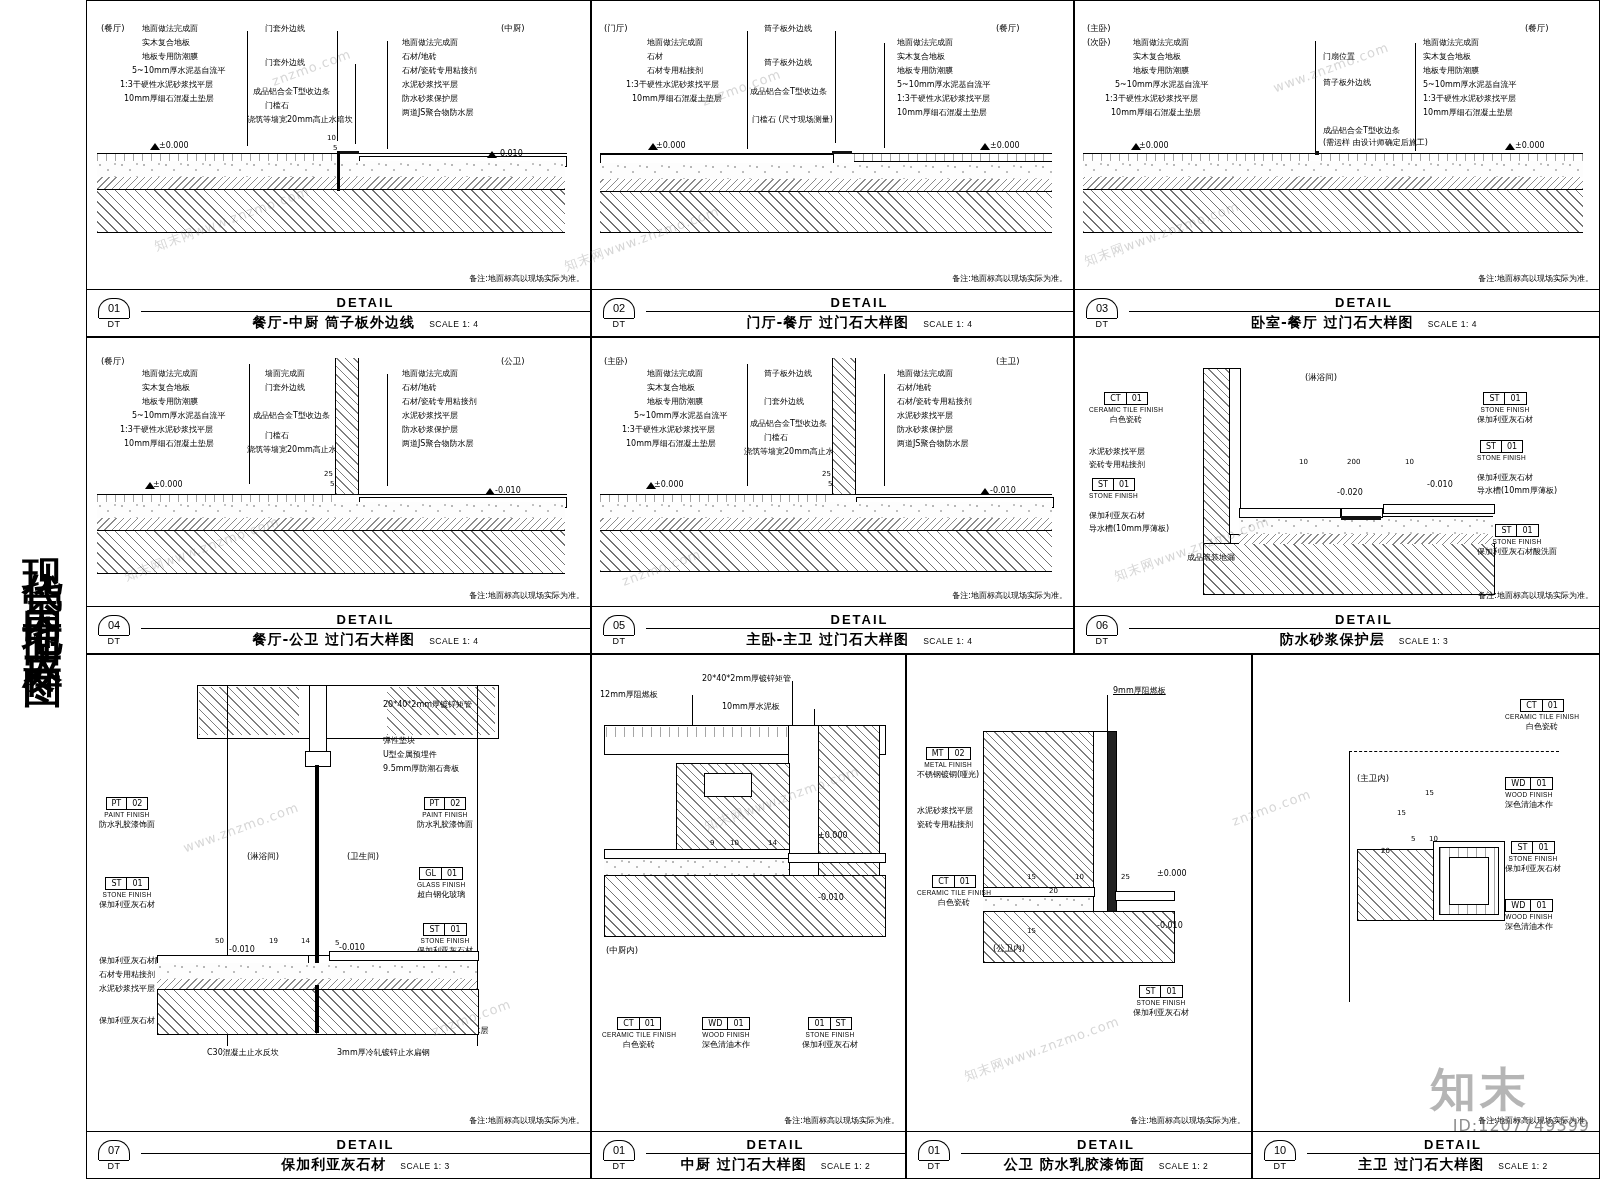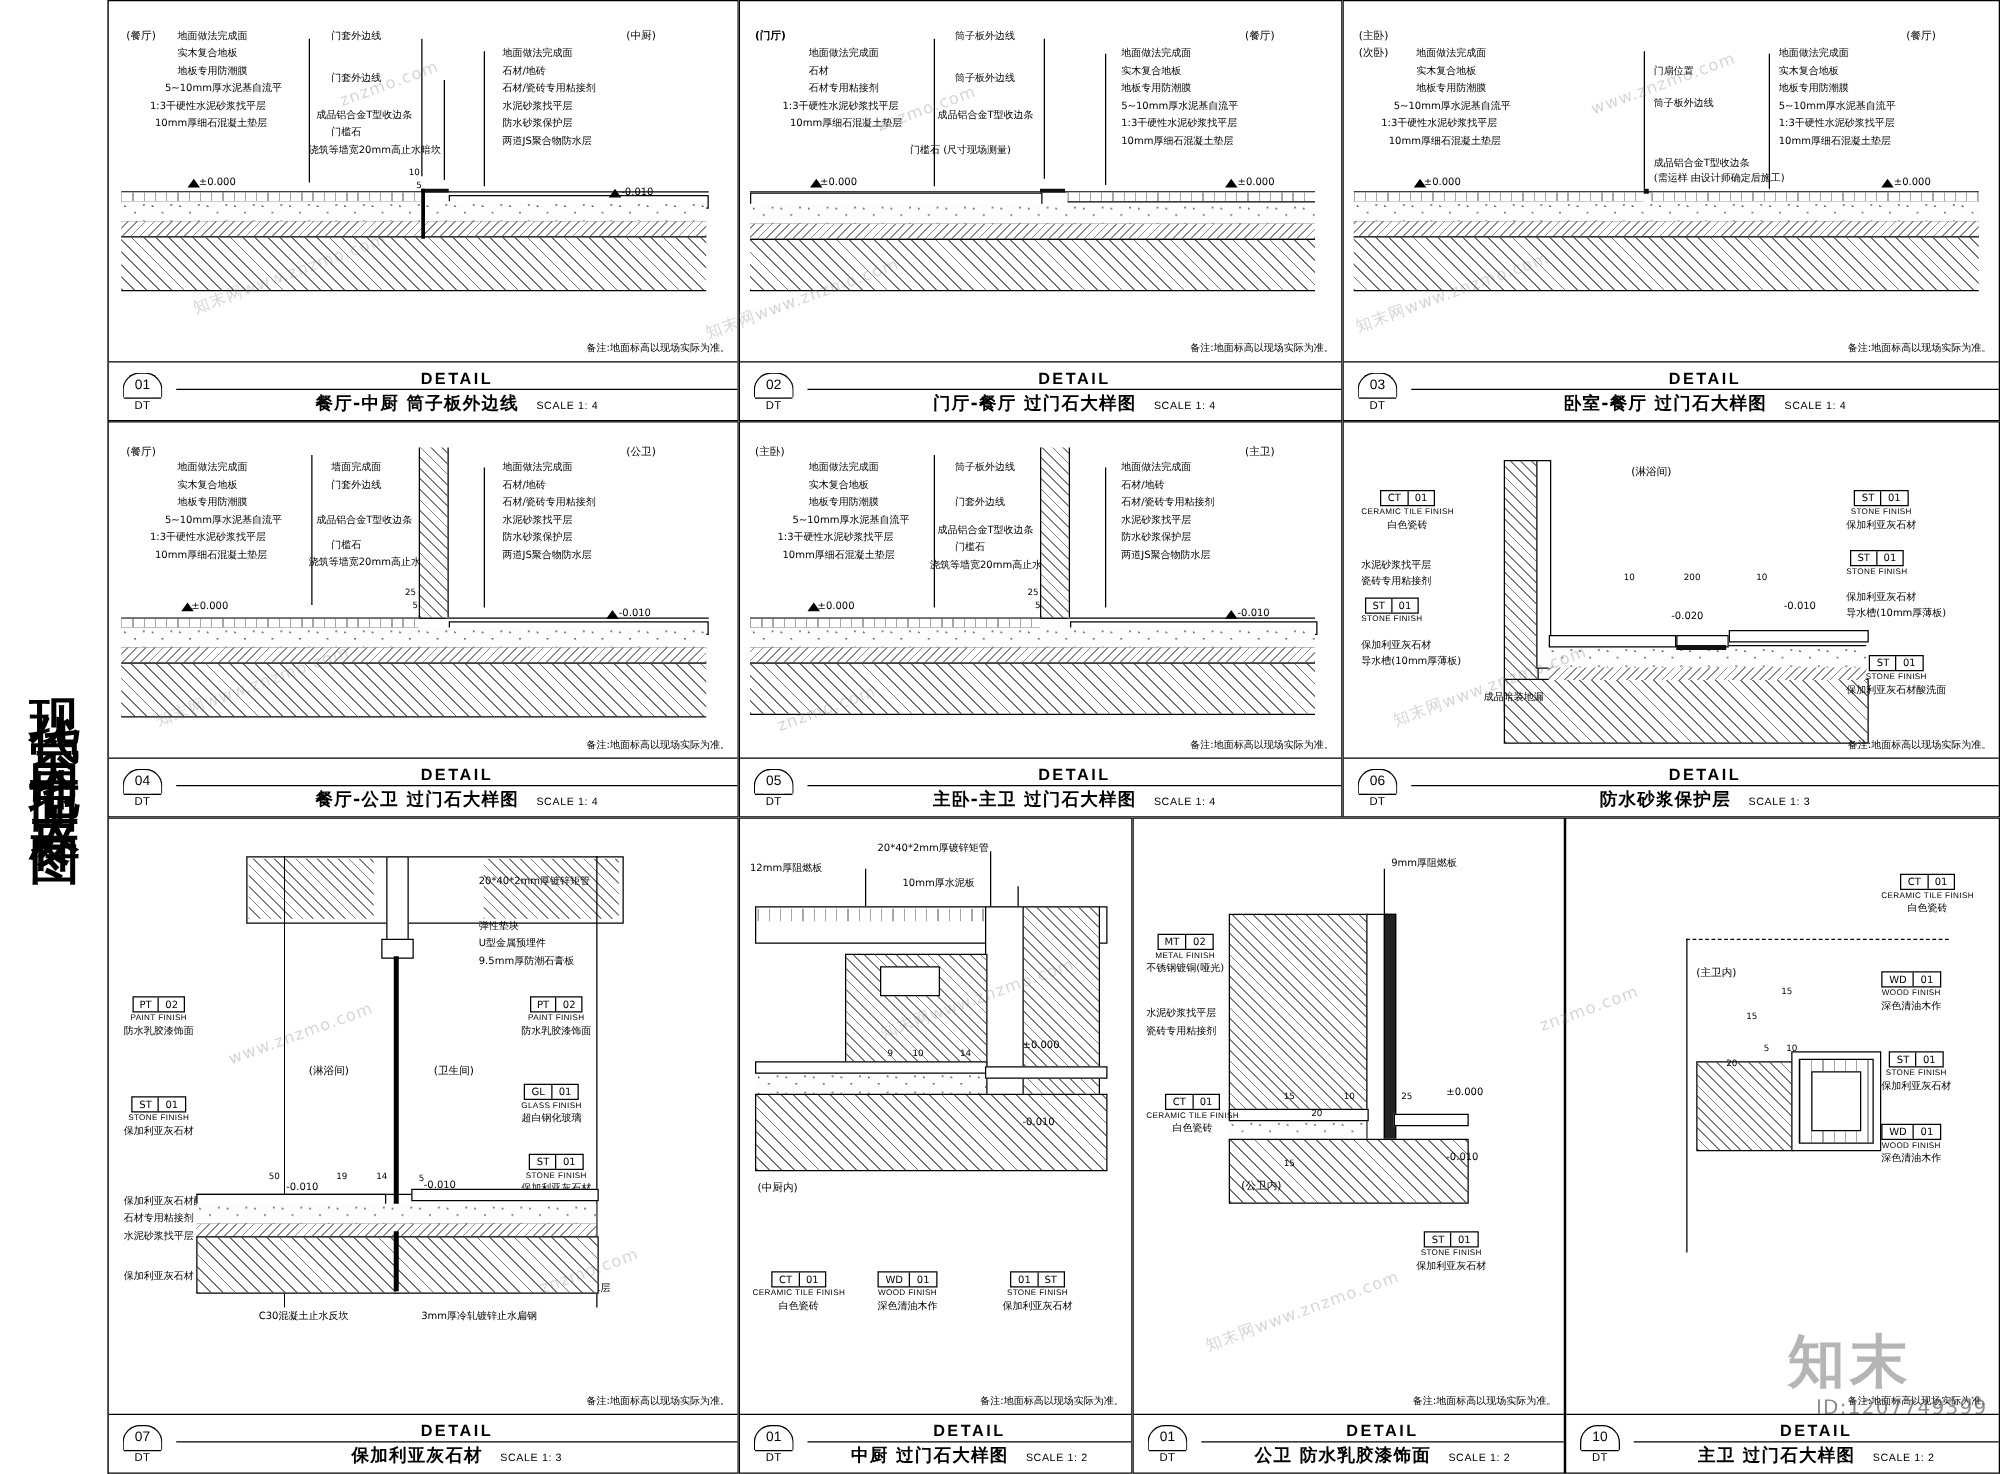--- a/index.html
+++ b/index.html
@@ -210,33 +210,33 @@
           <div class="tb-row2">
             <div class="tb-name">餐厅-中厨 筒子板外边线</div>
             <div class="tb-scale">SCALE  1: 4</div>
           </div>
         </div>
       </div>
     </div>
 
     <div class="cell r1 c2">
       <div class="cell-inner">
-        <div class="room" style="left:12px;top:22px;font-weight:bold;">(门厅)</div>
+        <div class="room" style="left:12px;top:22px;">(门厅)</div>
         <div class="room" style="left:404px;top:22px;">(餐厅)</div>
 
         <div class="lbl" style="left:55px;top:36px;">地面做法完成面</div>
         <div class="lbl" style="left:55px;top:50px;">石材</div>
         <div class="lbl" style="left:55px;top:64px;">石材专用粘接剂</div>
         <div class="lbl" style="left:34px;top:78px;">1:3干硬性水泥砂浆找平层</div>
         <div class="lbl" style="left:40px;top:92px;">10mm厚细石混凝土垫层</div>
 
         <div class="lbl" style="left:172px;top:22px;">筒子板外边线</div>
         <div class="lbl" style="left:172px;top:56px;">筒子板外边线</div>
         <div class="lbl" style="left:158px;top:85px;">成品铝合金T型收边条</div>
-        <div class="lbl" style="left:136px;top:113px;text-align:right;">门槛石 (尺寸现场测量)</div>
+        <div class="lbl" style="left:160px;top:113px;text-align:right;">门槛石 (尺寸现场测量)</div>
 
         <div class="lbl" style="left:305px;top:36px;">地面做法完成面</div>
         <div class="lbl" style="left:305px;top:50px;">实木复合地板</div>
         <div class="lbl" style="left:305px;top:64px;">地板专用防潮膜</div>
         <div class="lbl" style="left:305px;top:78px;">5~10mm厚水泥基自流平</div>
         <div class="lbl" style="left:305px;top:92px;">1:3干硬性水泥砂浆找平层</div>
         <div class="lbl" style="left:305px;top:106px;">10mm厚细石混凝土垫层</div>
 
         <div class="vline" style="left:155px;top:30px;height:118px;"></div>
         <div class="vline" style="left:243px;top:30px;height:112px;"></div>
@@ -735,21 +735,21 @@
           <div class="tb-row2">
             <div class="tb-name">中厨 过门石大样图</div>
             <div class="tb-scale">SCALE  1: 2</div>
           </div>
         </div>
       </div>
     </div>
 
     <div class="cell r3 c3">
       <div class="cell-inner">
-        <div class="lbl" style="left:206px;top:30px;">9mm厚阻燃板</div>
+        <div class="lbl" style="left:206px;top:30px;text-decoration:underline;">9mm厚阻燃板</div>
         <div class="vline" style="left:200px;top:40px;height:40px;"></div>
 
         <div class="band wallhatch" style="left:76px;top:76px;width:110px;height:160px;border:1px solid #000;"></div>
         <div class="band fill-white" style="left:186px;top:76px;width:14px;height:200px;"></div>
         <div class="band fill-white" style="left:200px;top:76px;width:8px;height:200px;background:#222;"></div>
 
         <div class="band screed" style="left:76px;top:240px;width:110px;height:16px;border-top:1px solid #000;border-bottom:1px solid #000;"></div>
         <div class="band fill-white" style="left:76px;top:232px;width:110px;height:8px;"></div>
         <div class="band concrete" style="left:76px;top:256px;width:190px;height:50px;border:1px solid #000;"></div>
         <div class="band fill-white" style="left:208px;top:236px;width:58px;height:8px;"></div>

